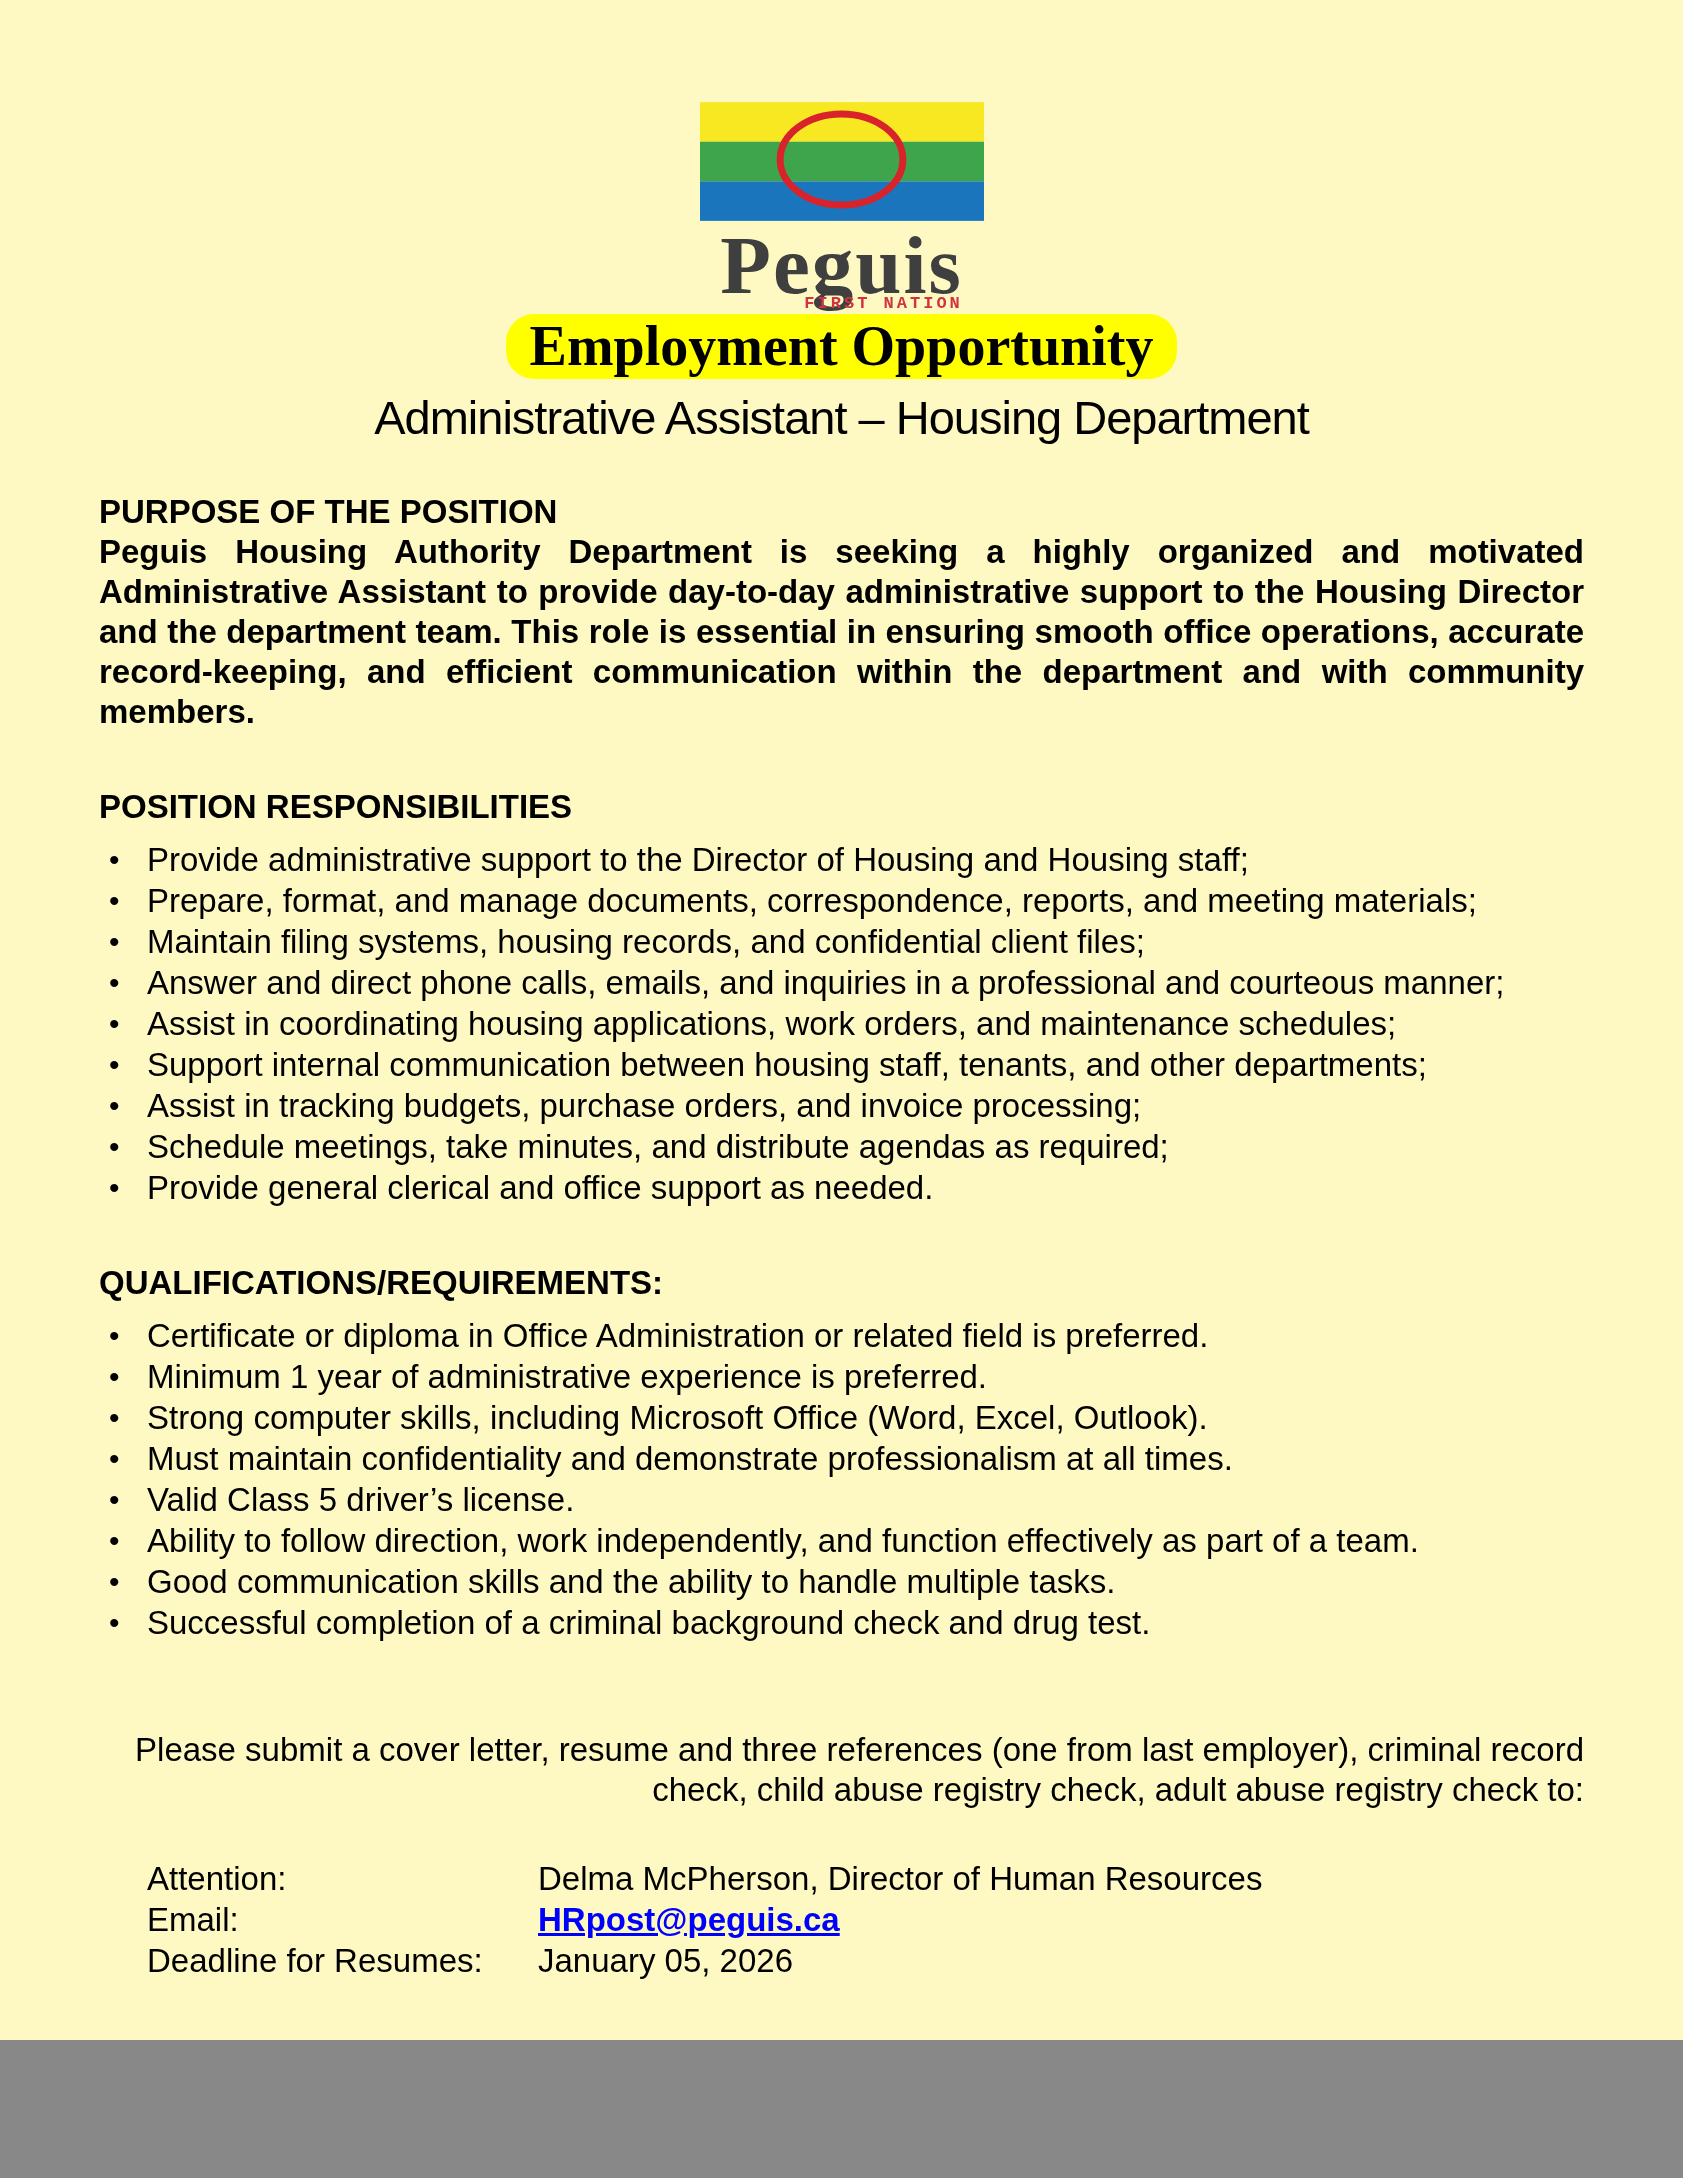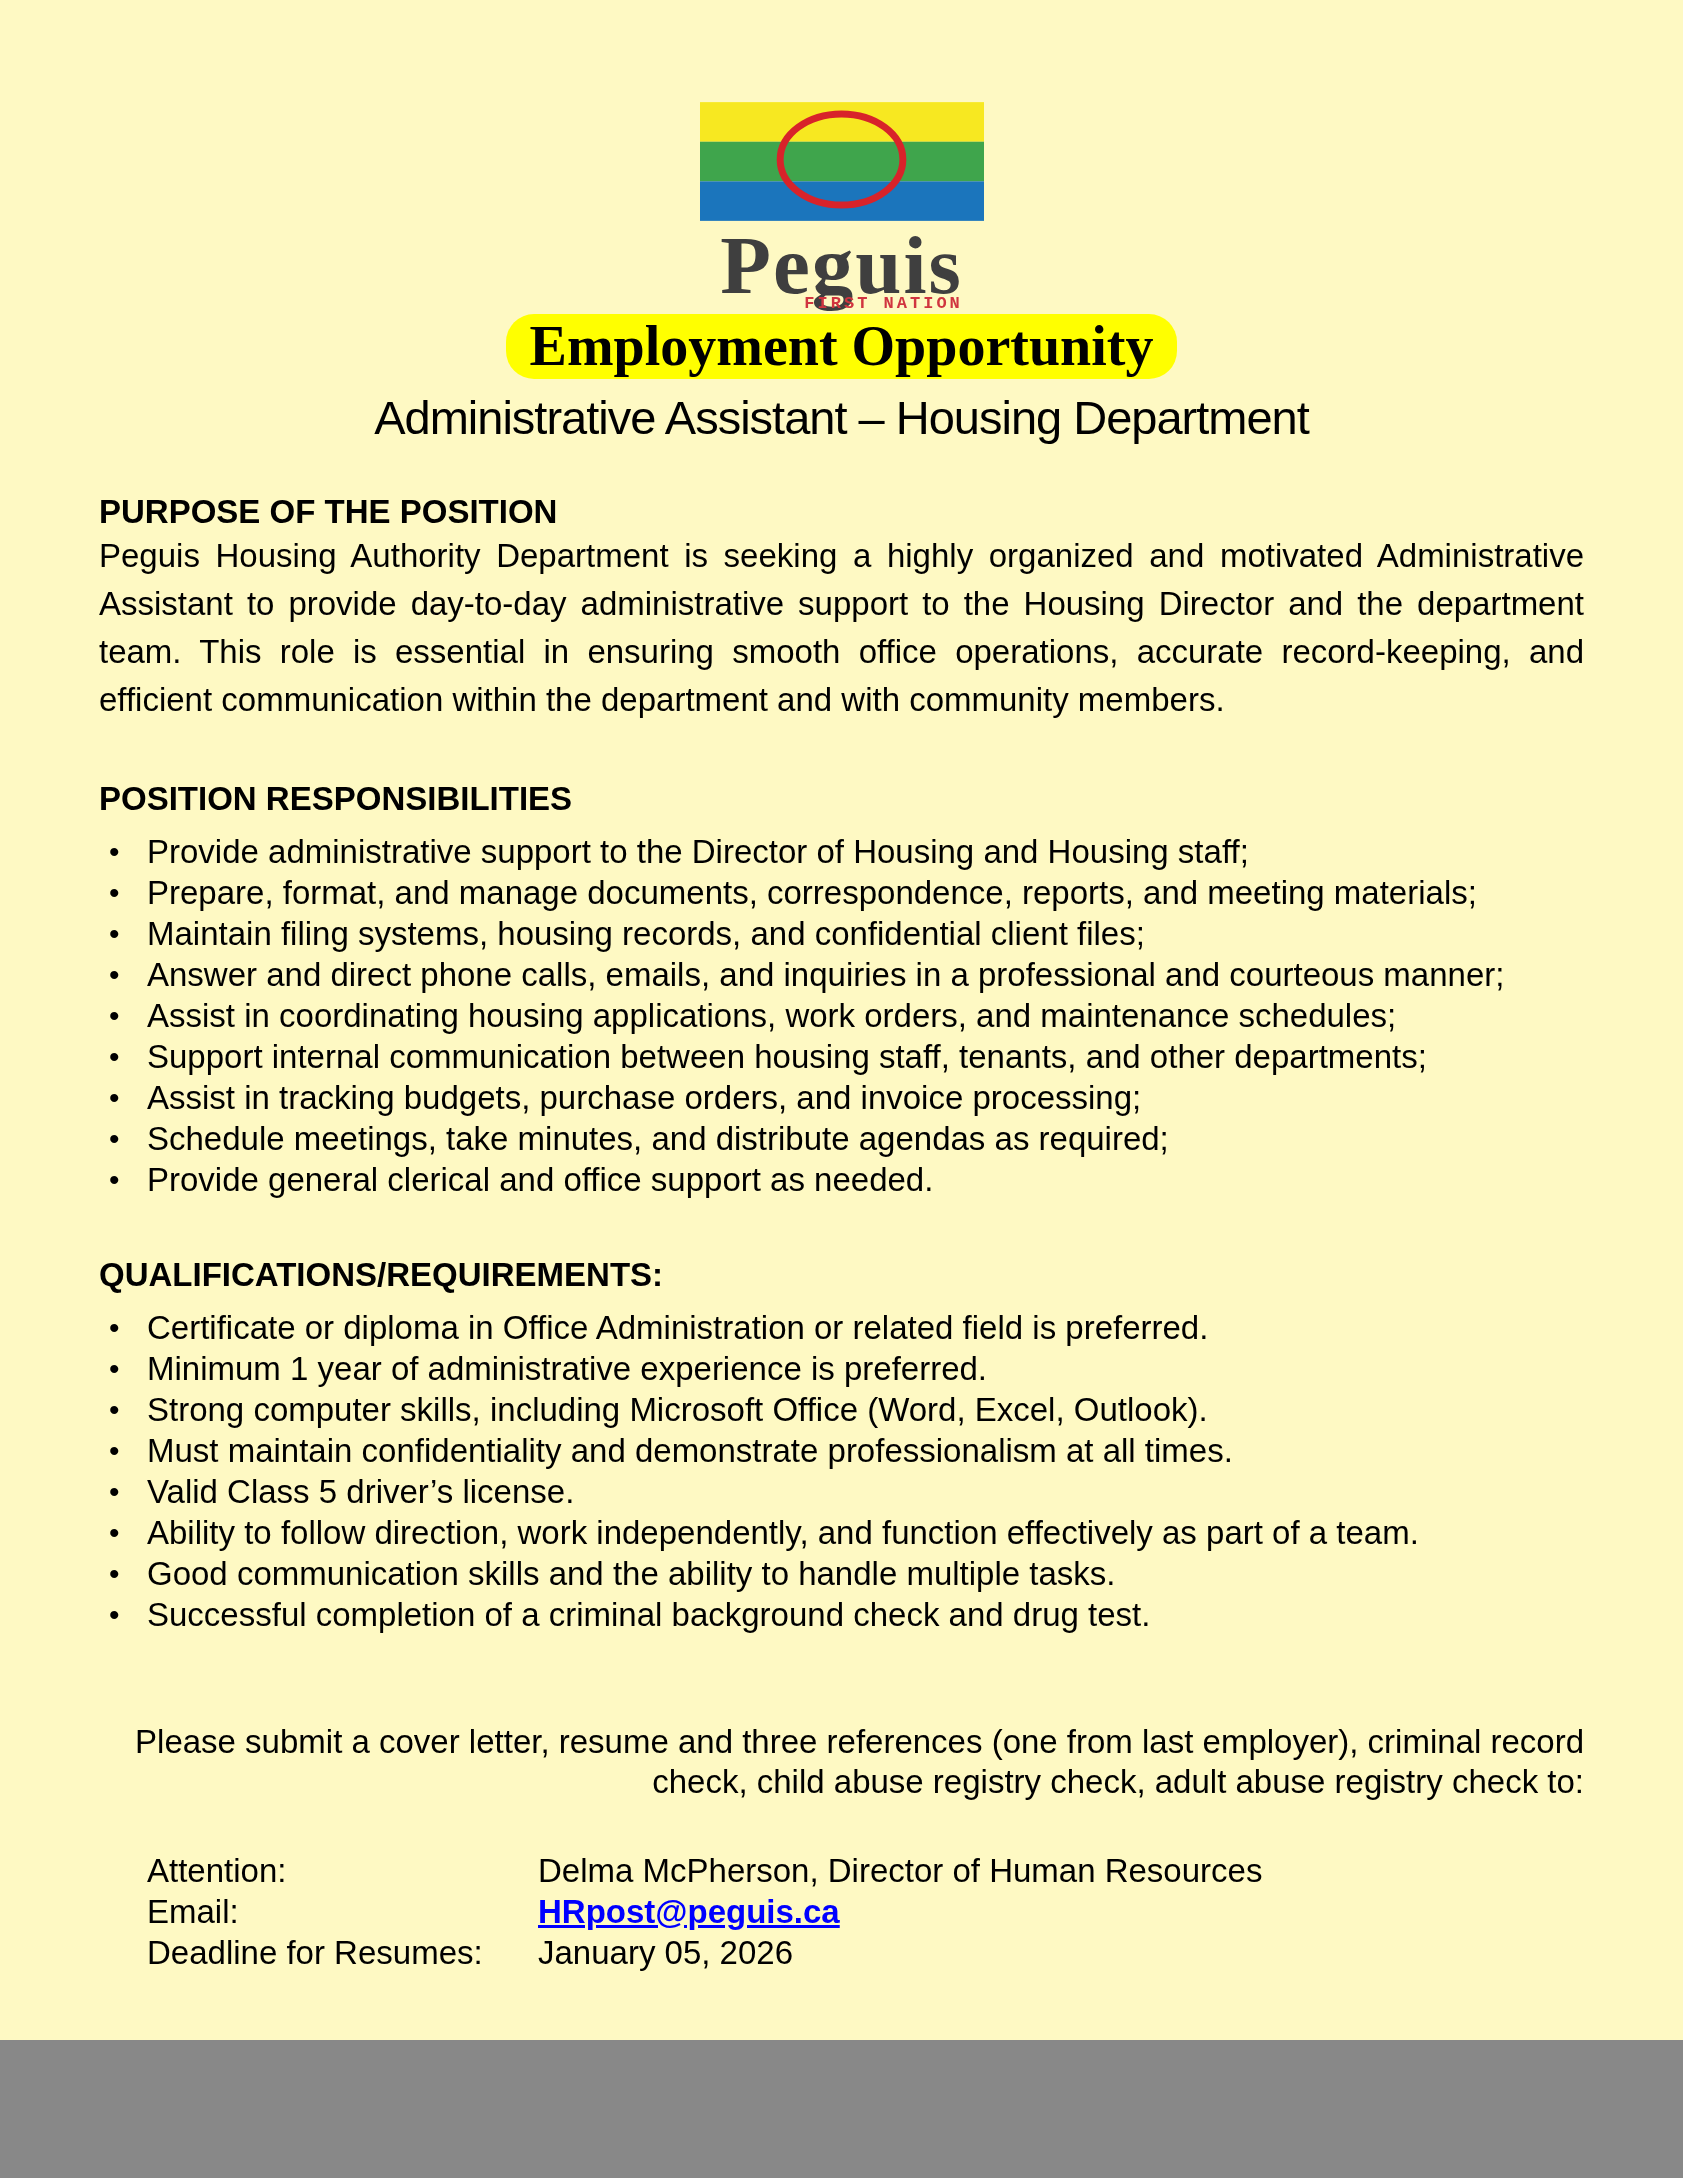--- a/index.html
+++ b/index.html
@@ -70,22 +70,23 @@
   }
 
   
   .sec-heading {
     font-weight:bold;
     line-height:40px;
   }
   .mt-purpose { margin-top:48px; }
   .mt-sec     { margin-top:55px; }
   .para {
-    line-height:48px;
+    line-height:40px;
     text-align:justify;
+    font-weight:bold;
   }
   ul.bullets {
     list-style:none;
     margin-top:12px;
   }
   ul.bullets li {
     display:flex;
     line-height:41px;
   }
   .bullet-marker {

